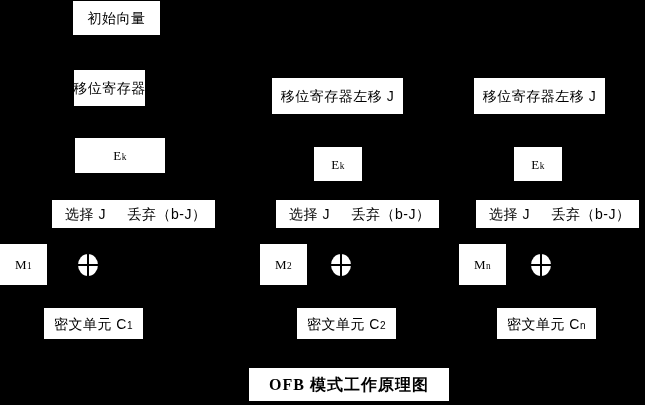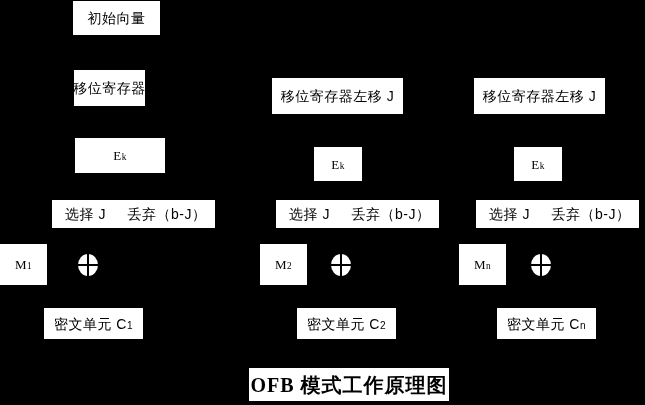--- a/index.html
+++ b/index.html
@@ -28,21 +28,21 @@
     white-space: nowrap;
     letter-spacing: 0.5px;
   }
   .box.serif {
     font-family: "Liberation Serif", "DejaVu Serif", serif;
     font-size: 13px;
   }
   .box.title-box {
     font-family: "Liberation Serif", "DejaVu Serif", serif;
     font-weight: bold;
-    font-size: 20px;
+    font-size: 16px;
     letter-spacing: 1px;
   }
   .box.mlabel {
     font-family: "Liberation Serif", "DejaVu Serif", serif;
     font-size: 13px;
   }
   .box sub {
     font-size: 0.72em;
     vertical-align: baseline;
     position: relative;

